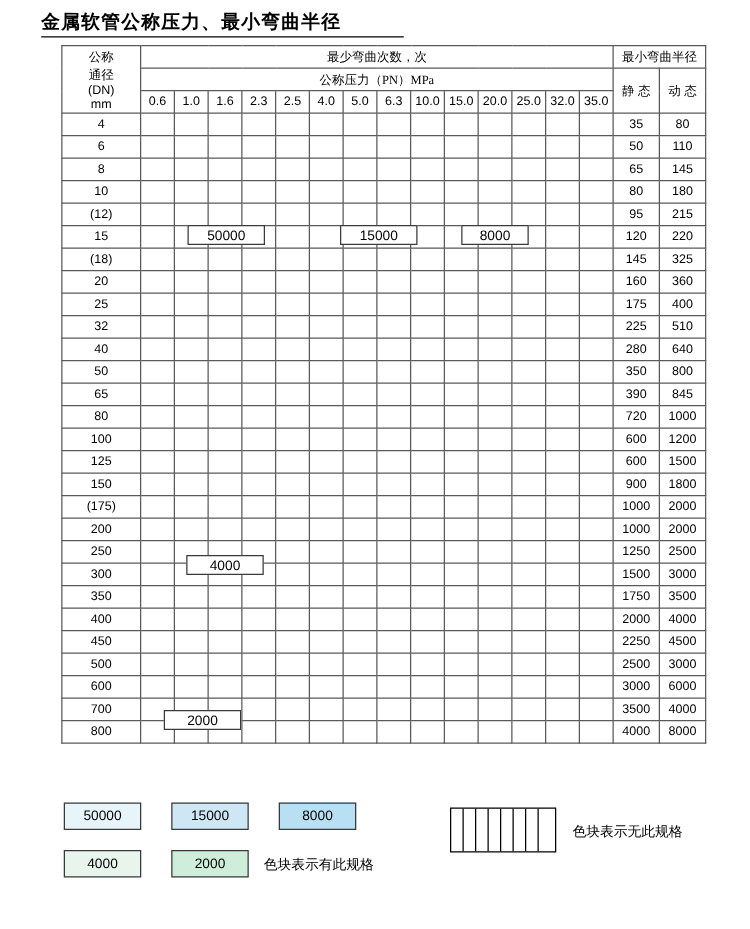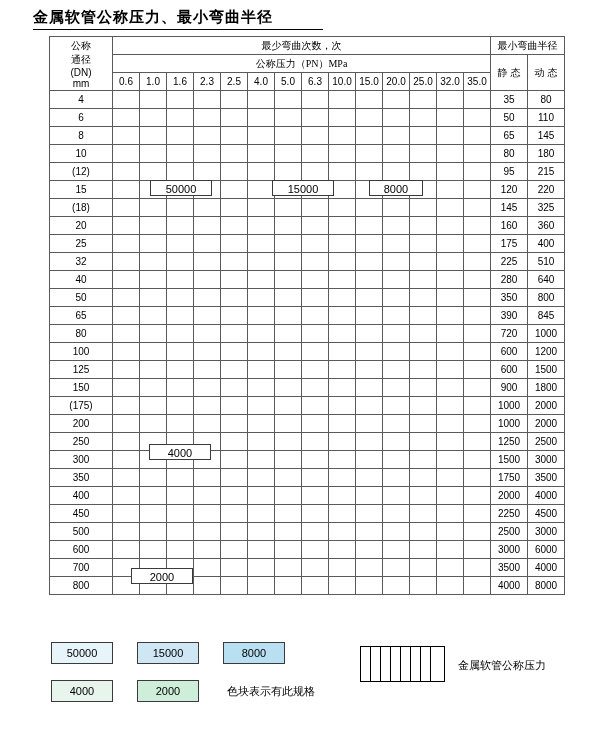--- a/index.html
+++ b/index.html
@@ -663,26 +663,26 @@
       <div class="callout" style="left: 149px; top: 444px; width: 62px;">4000</div>
       <div class="callout" style="left: 131px; top: 568px; width: 62px;">2000</div>
     </div>
 
   <div class="legend">
     <div class="lg-box" id="lg0" style="left:18px;top:6px;background:#e7f5fb;">50000</div>
     <div class="lg-box" id="lg1" style="left:104px;top:6px;background:#cfe7f5;">15000</div>
     <div class="lg-box" id="lg2" style="left:190px;top:6px;background:#b9e0f2;">8000</div>
     <div class="lg-box" id="lg3" style="left:18px;top:44px;background:#e8f5ec;">4000</div>
     <div class="lg-box" id="lg4" style="left:104px;top:44px;background:#cfeeda;">2000</div>
-    <div class="lg-label" style="left:194px;top:48px;">色块表示有此规格</div>
+    <div class="lg-label" style="left:178px;top:48px;">色块表示有此规格</div>
     <div class="lg-grid">
       <i style="left:9px;"></i>
         <i style="left:19px;"></i>
         <i style="left:29px;"></i>
         <i style="left:39px;"></i>
       <i style="left:49px;"></i>
         <i style="left:59px;"></i>
         <i style="left:69px;"></i>
     </div>
-    <div class="lg-label" style="left:425px;top:22px;">金属软管公称压力</div>
+    <div class="lg-label" style="left:425px;top:22px;">色块表示无此规格</div>
   </div>
 
 </div>
 
 </body></html>

